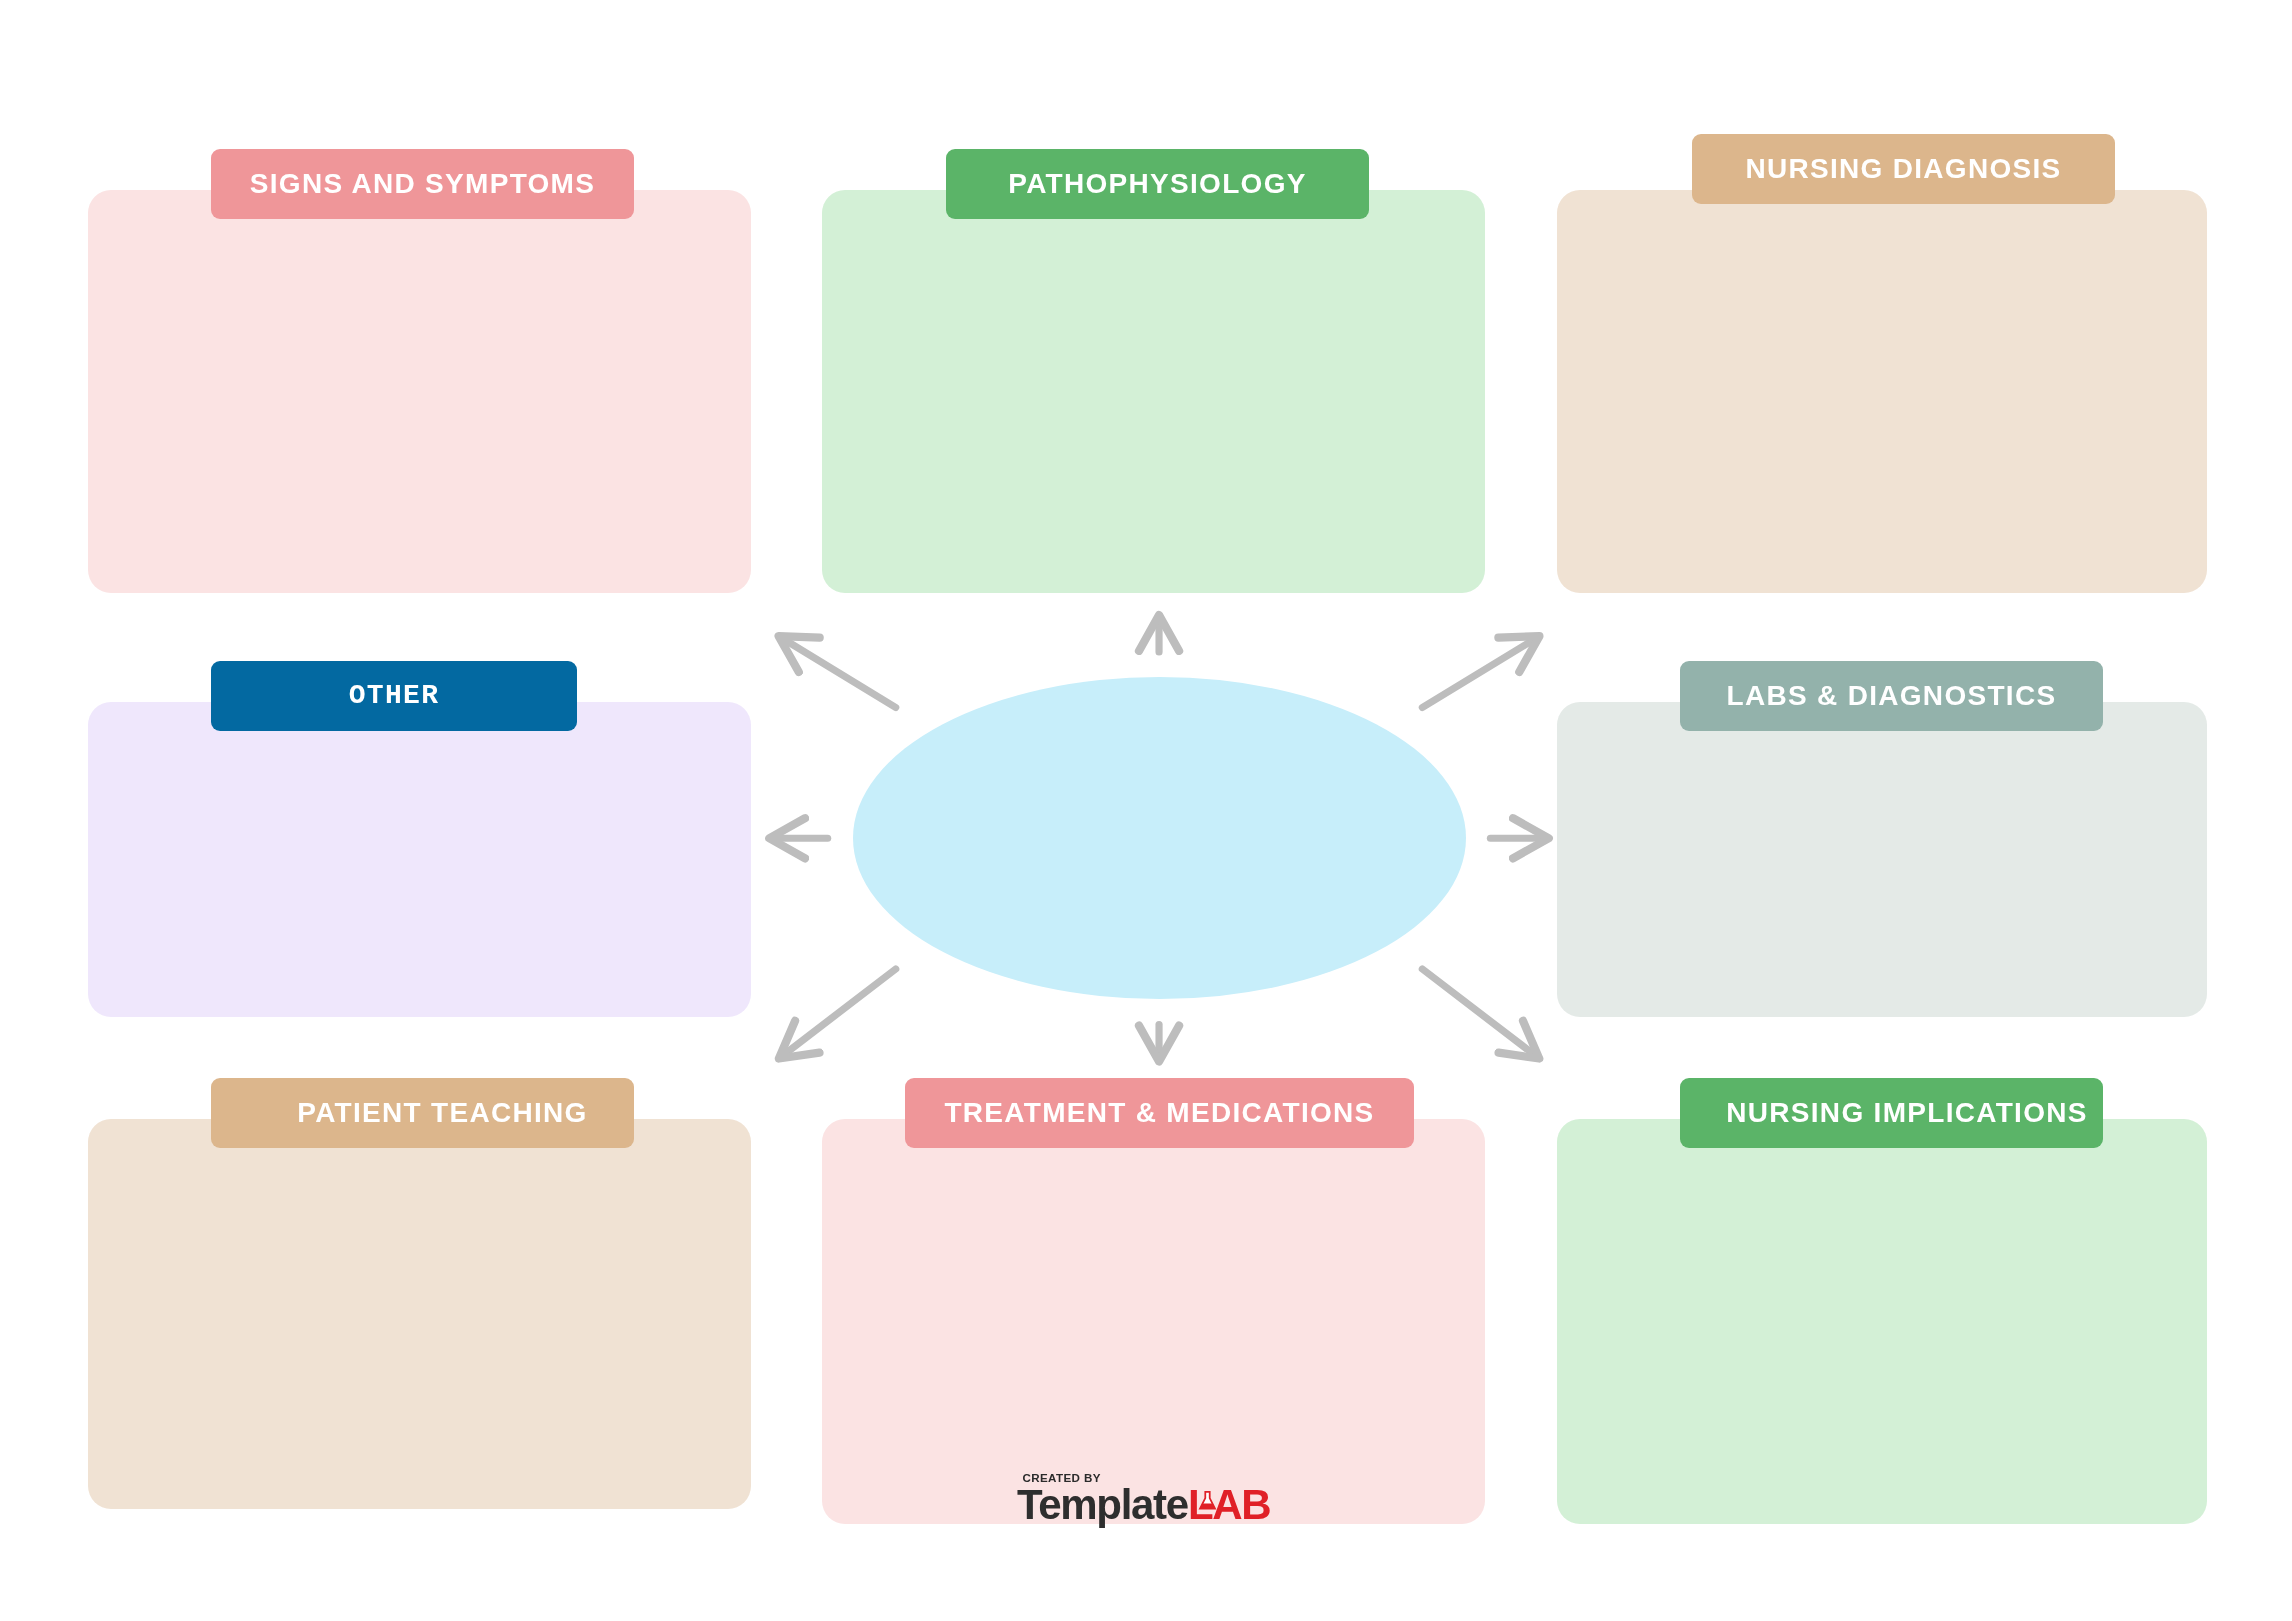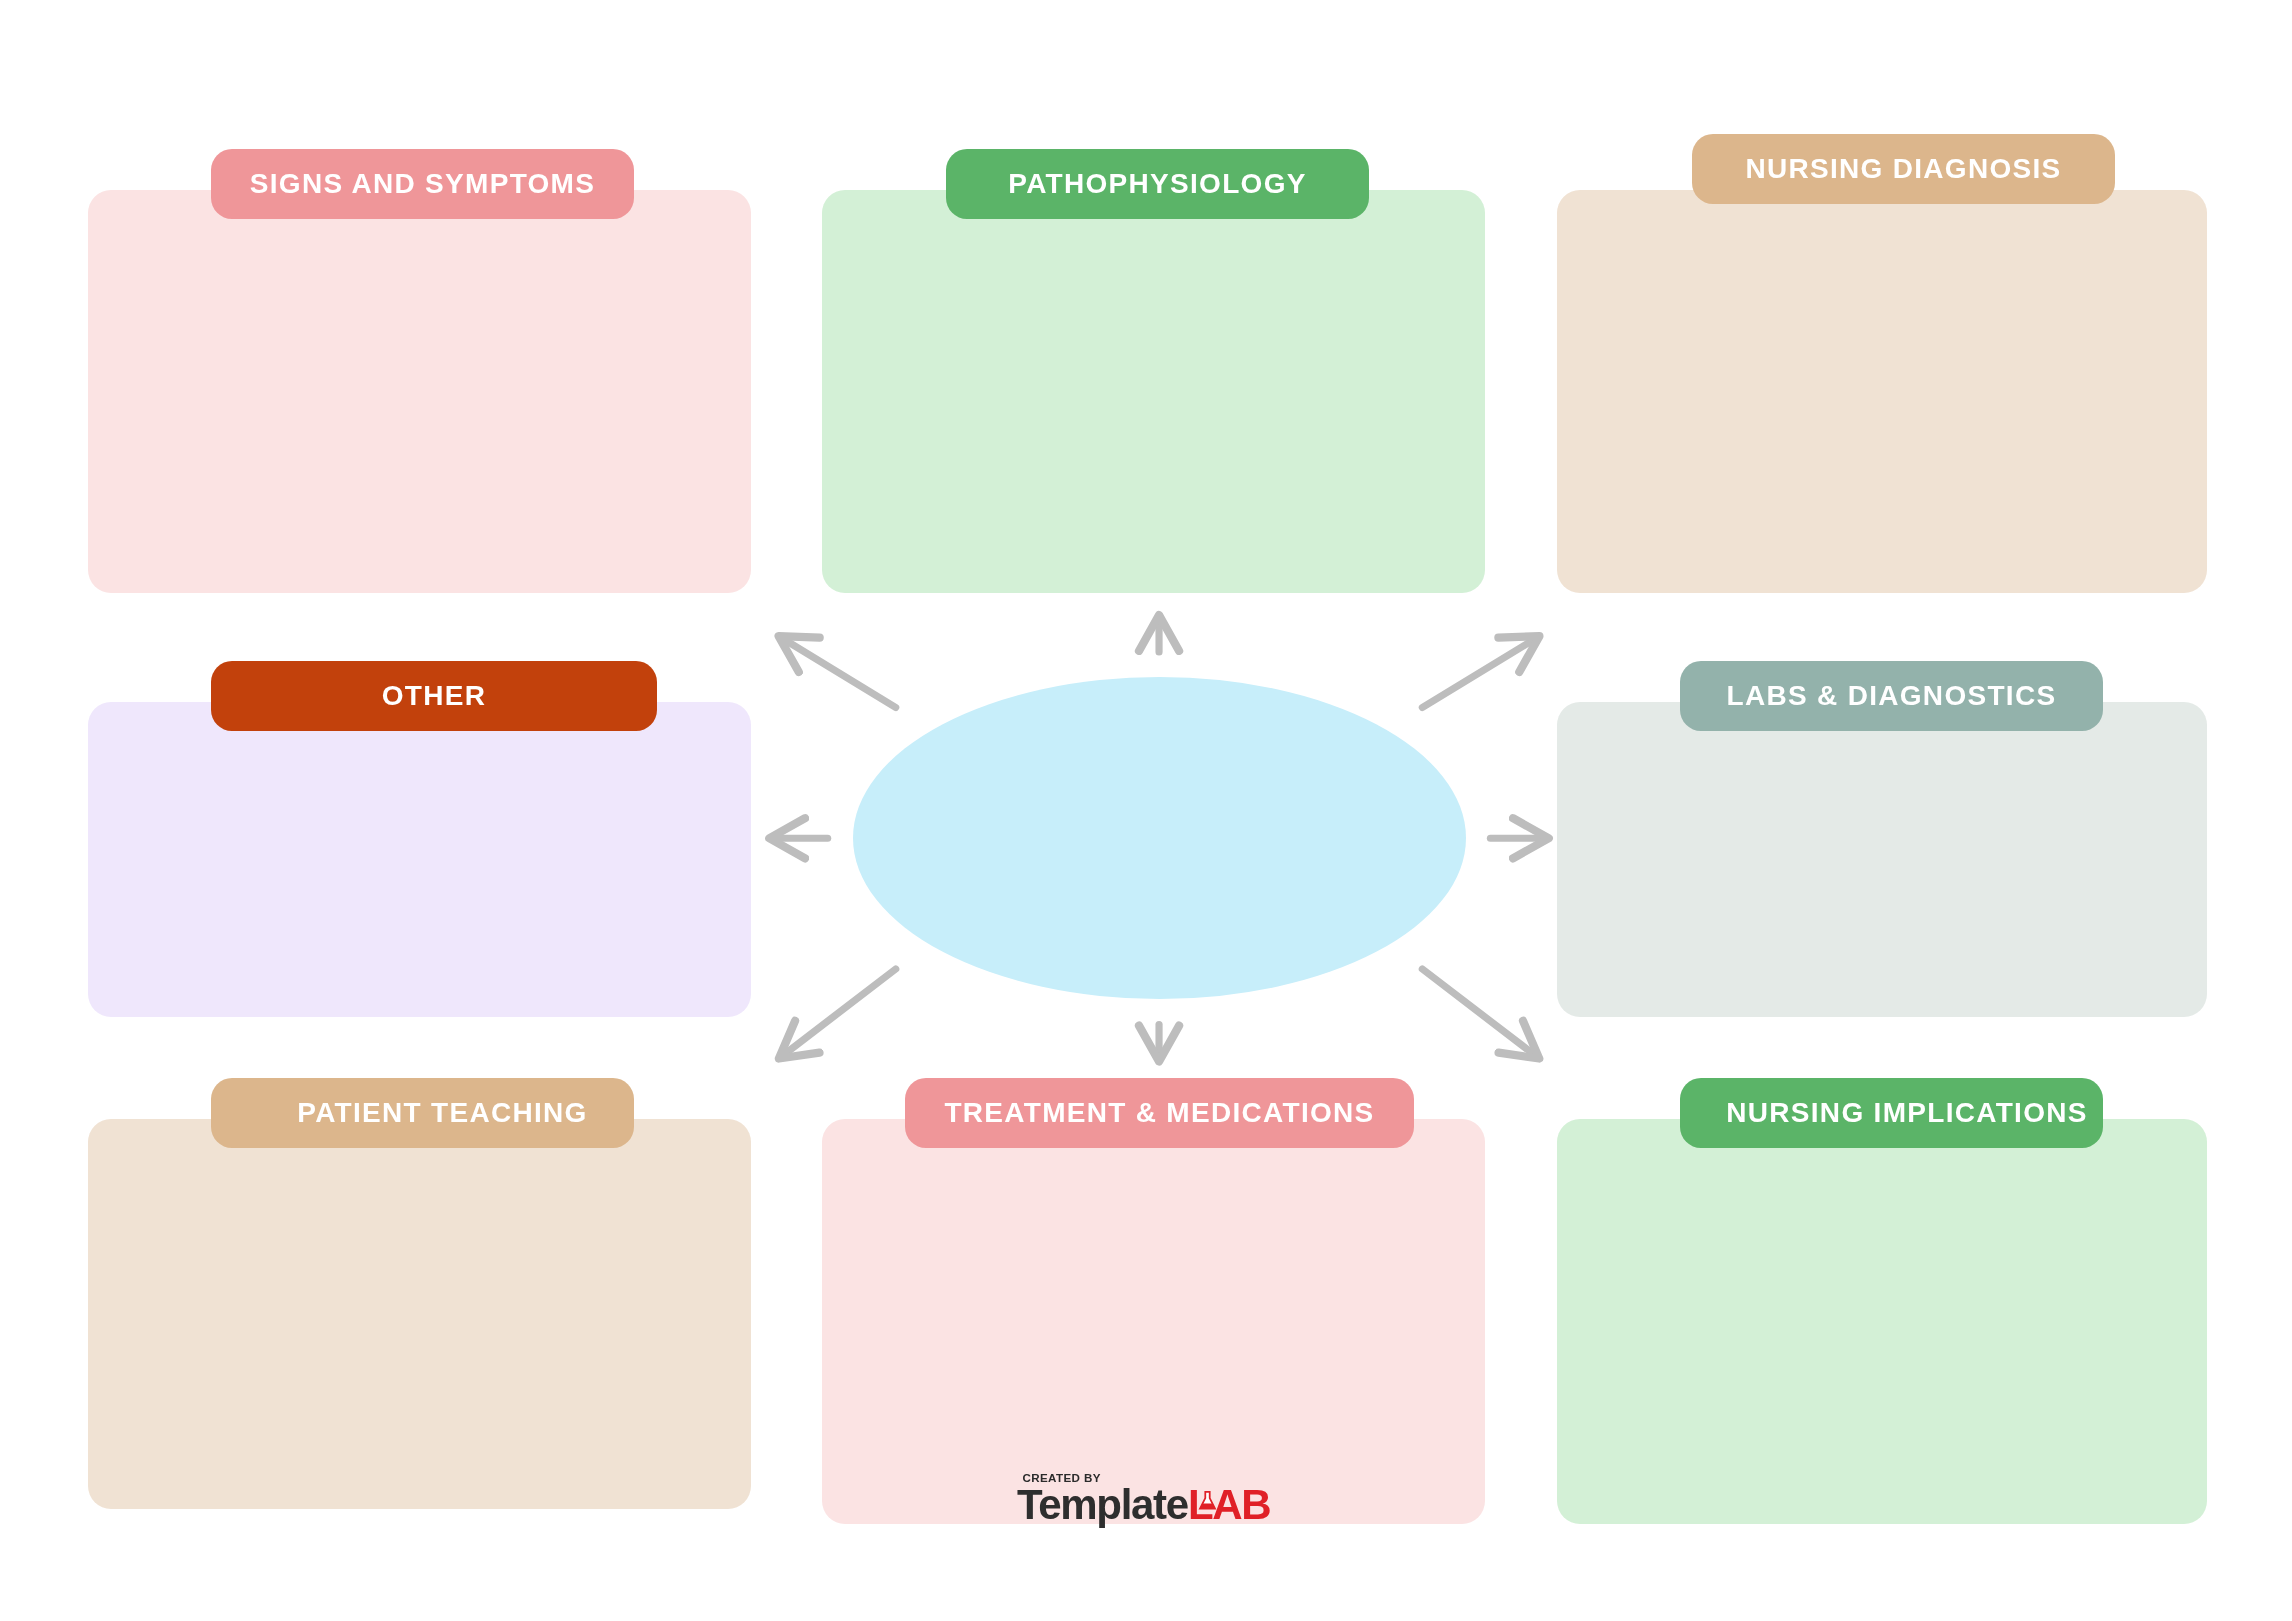--- a/index.html
+++ b/index.html
@@ -35,21 +35,21 @@
   
   .section {
     position: absolute;
   }
   .panel {
     position: absolute;
     border-radius: 23px;
   }
   .tab {
     position: absolute;
-    border-radius: 21px;
+    border-radius: 9px;
     display: flex;
     align-items: center;
     justify-content: center;
     box-sizing: border-box;
   }
   .tab-label {
     color: #ffffff;
     font-size: 28px;
     font-weight: bold;
     letter-spacing: 1.3px;
@@ -138,21 +138,21 @@
 
   <div class="section">
     <div class="panel" style="left:1557px; top:190px; width:650px; height:403px; background:#f0e2d3;"></div>
     <div class="tab" style="left:1680px; top:134px; width:423px; height:70px; background:#dcb68c;margin-left:12px;">
       <span class="tab-label">NURSING DIAGNOSIS</span>
     </div>
   </div>
 
   <div class="section">
     <div class="panel" style="left:88px; top:702px; width:663px; height:315px; background:#efe7fc;"></div>
-    <div class="tab" style="left:211px; top:661px; width:446px; height:70px; background:#c2410c;">
+    <div class="tab" style="left:211px; top:661px; width:366px; height:70px; background:#0369a1;font-family:Liberation Mono, monospace;">
       <span class="tab-label">OTHER</span>
     </div>
   </div>
 
   <div class="section">
     <div class="panel" style="left:1557px; top:702px; width:650px; height:315px; background:#e4eae7;"></div>
     <div class="tab" style="left:1680px; top:661px; width:423px; height:70px; background:#93b2ab;">
       <span class="tab-label">LABS &amp; DIAGNOSTICS</span>
     </div>
   </div>

